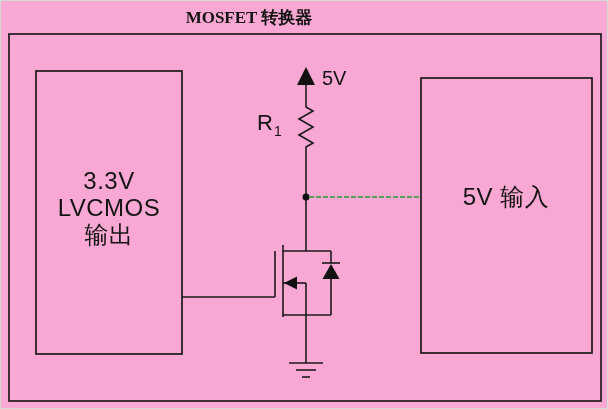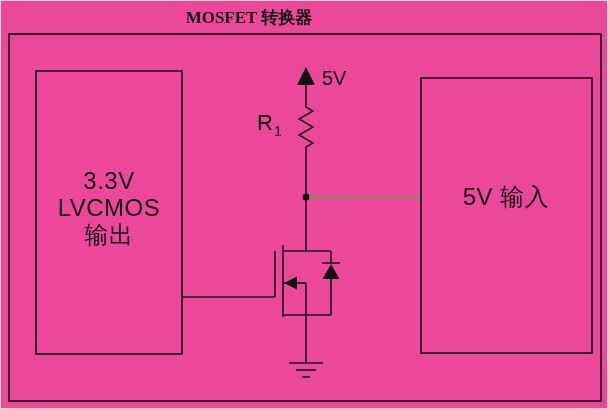--- a/index.html
+++ b/index.html
@@ -5,21 +5,21 @@
   html, body {
     margin: 0;
     padding: 0;
     background: #f3f3f3;
     font-family: "Liberation Sans", sans-serif;
   }
   .page {
     position: relative;
     width: 608px;
     height: 409px;
-    background: #ec4899;
+    background: #f9a8d4;
     border: 1px solid #d8d8d8;
     box-sizing: border-box;
     overflow: hidden;
   }
   svg { display: block; }
   svg text {
     font-family: "Liberation Sans", sans-serif;
     fill: #141414;
   }
   .title-text {

